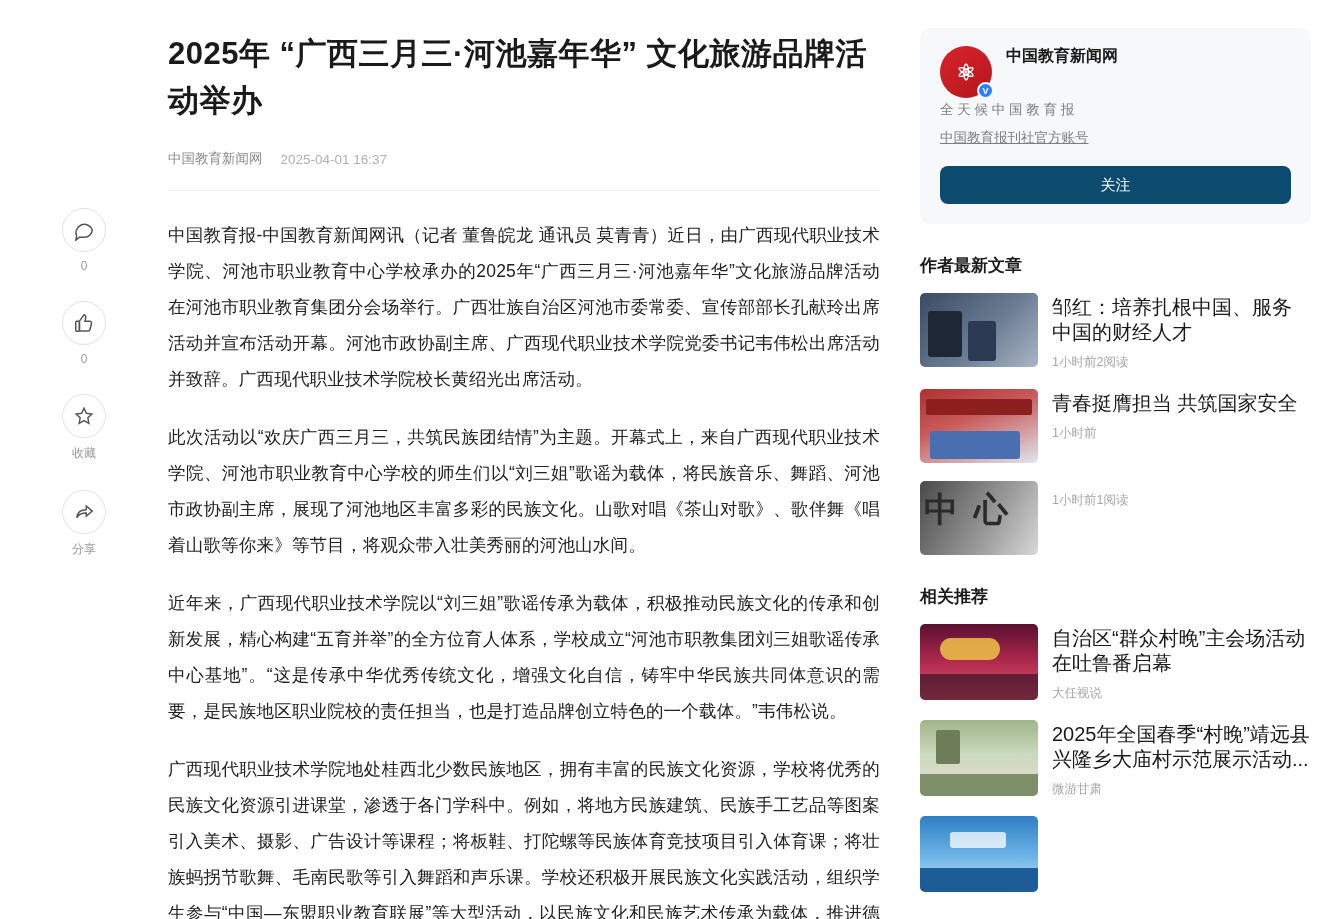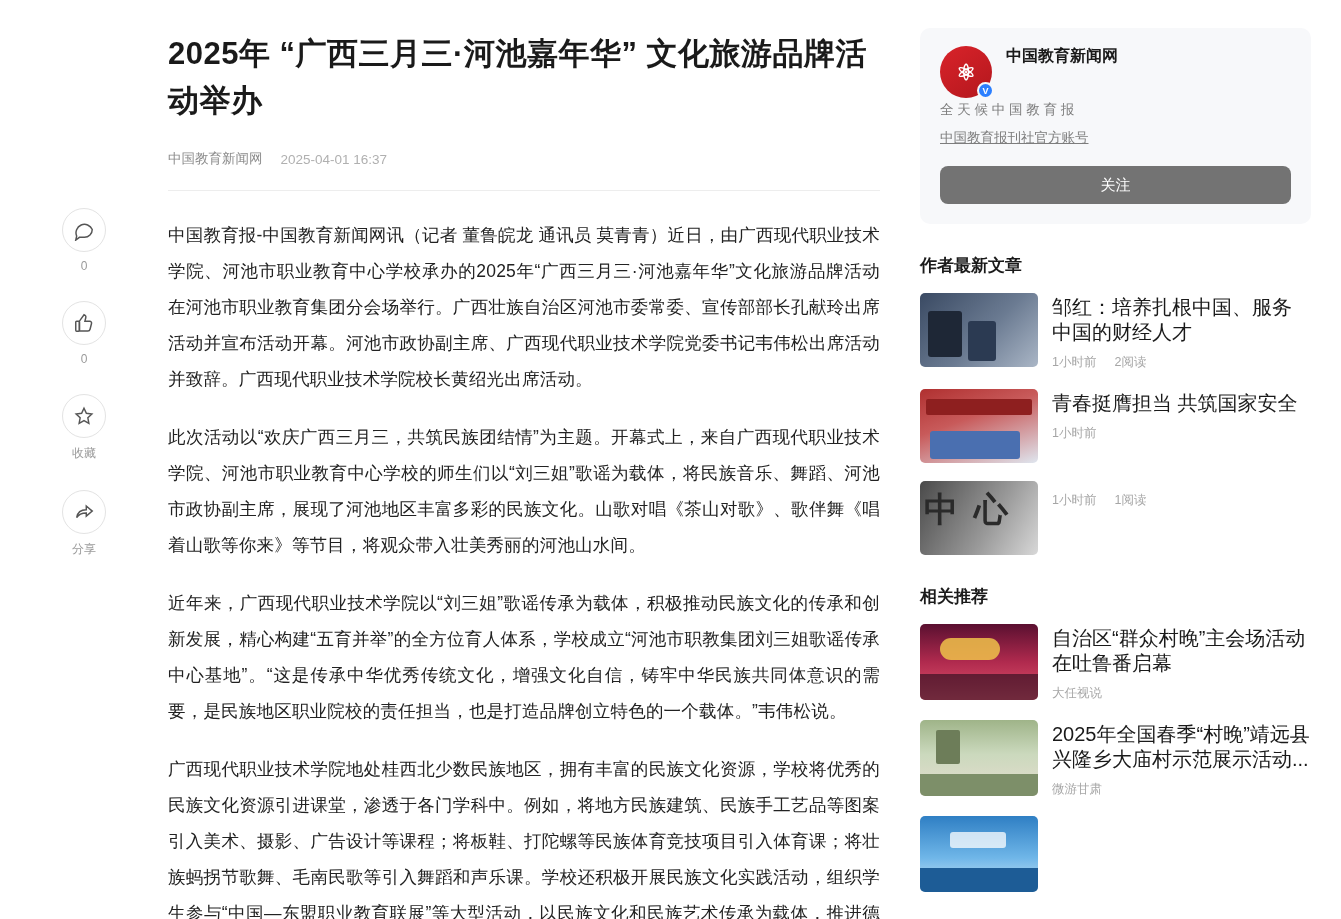--- a/index.html
+++ b/index.html
@@ -72,31 +72,31 @@
     width:17px; height:17px; border-radius:50%;
     background:#2b7fff; border:2px solid #f7f8fa;
     color:#fff; font-size:9px; font-weight:bold;
     display:flex; align-items:center; justify-content:center;
   }
   .author-name { font-size:16px; color:#1a1a1a; font-weight:bold; margin-bottom:8px; }
   .author-stats { font-size:13px; color:#8a8a8a; }
   .author-desc { font-size:13.5px; color:#7d7d7d; line-height:24px; }
   .follow-btn {
     margin-top:16px; width:100%; height:38px; border-radius:8px;
-    background:#737373; color:#fff; font-size:15px; border:none; cursor:pointer;
+    background:#0c4a6e; color:#fff; font-size:15px; border:none; cursor:pointer;
     display:flex; align-items:center; justify-content:center;
   }
 
   .section-title { font-size:17px; font-weight:bold; color:#1a1a1a; margin: 30px 0 16px 0; }
 
   .news-item { display:flex; gap:14px; margin-bottom:18px; align-items:flex-start; cursor:pointer; }
   .thumb { width:118px; height:74px; border-radius:5px; flex:0 0 118px; overflow:hidden; position:relative; }
   .news-body { flex:1; min-width:0; padding-top:2px; }
   .news-title { font-size:20px; line-height:25px; color:#1a1a1a; }
-  .news-sub { font-size:12.5px; color:#a6a6a6; margin-top:9px; display:flex; gap:18px; }
+  .news-sub { font-size:12.5px; color:#a6a6a6; margin-top:9px; display:flex; gap:0; }
 
   .rel-item .thumb { width:120px; height:76px; }
   .clip2 { display:-webkit-box; -webkit-line-clamp:2; -webkit-box-orient:vertical; overflow:hidden; }
 </style>
 </head>
 <body>
 
 <div class="page">
 
   <div class="rail">

